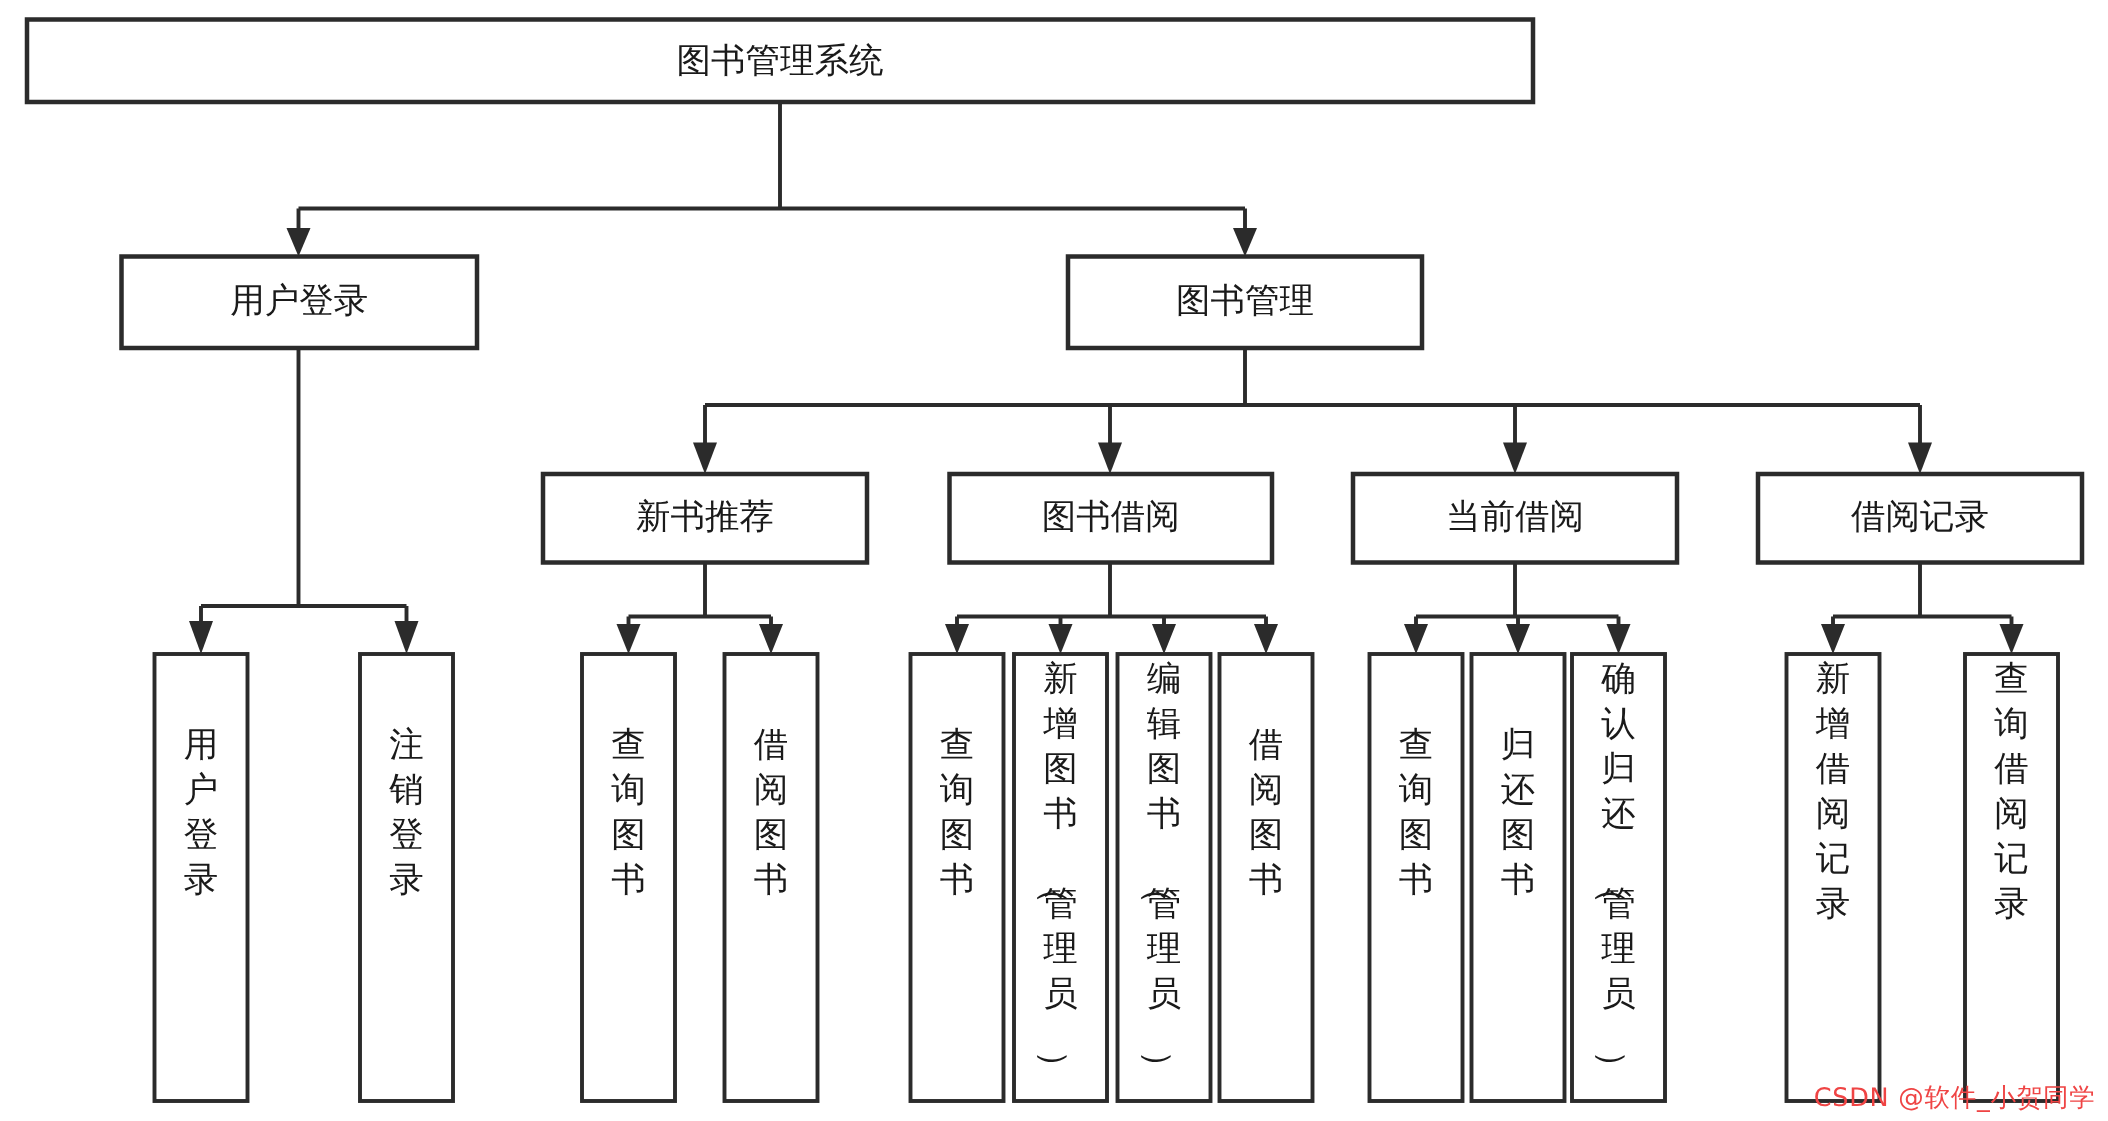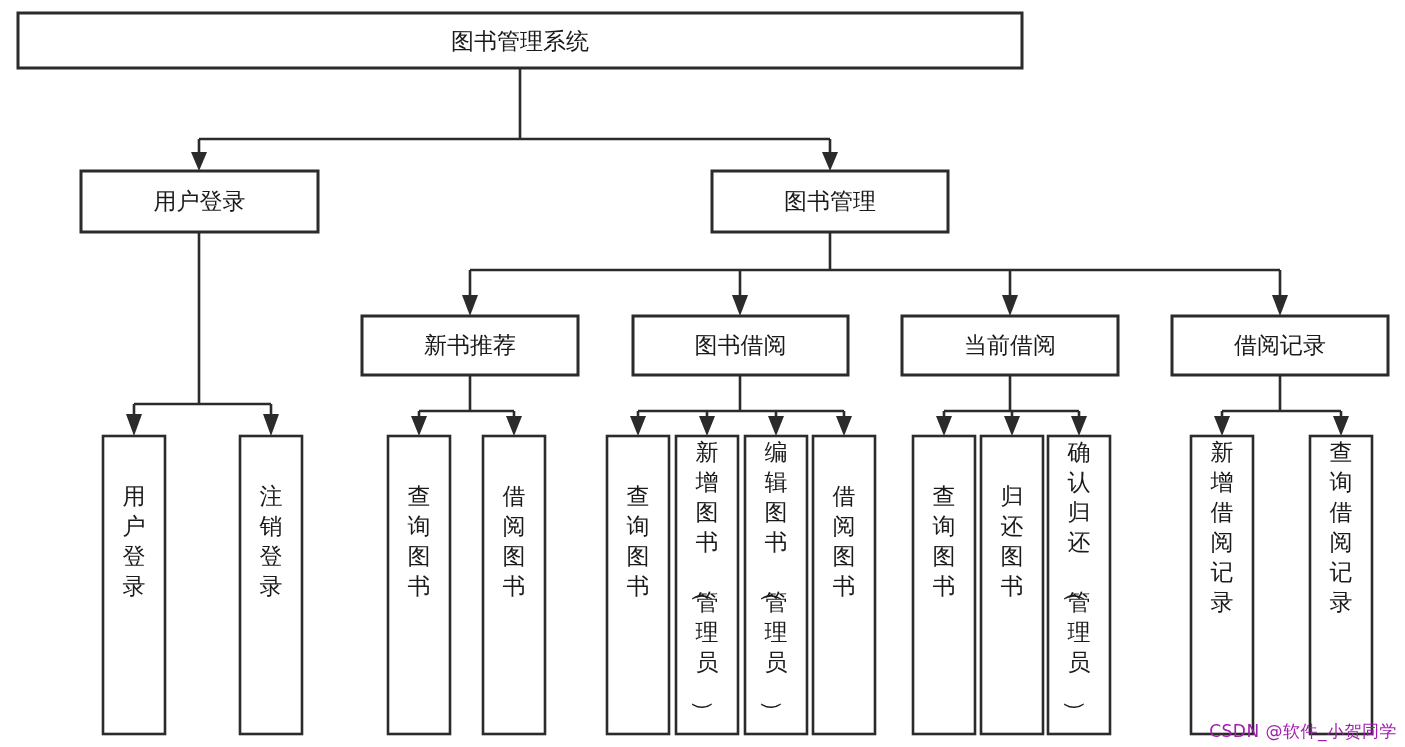--- a/index.html
+++ b/index.html
@@ -58,21 +58,21 @@
     font-family: "DejaVu Sans", "Liberation Sans", sans-serif;
     font-size: 23px;
     text-anchor: middle;
   }
   .watermark {
     position: absolute;
     right: 8px;
     bottom: 4px;
     font-family: "DejaVu Sans", "Liberation Sans", sans-serif;
     font-size: 17px;
-    color: #a21caf;
+    color: #ef4444;
     letter-spacing: 0.5px;
     white-space: nowrap;
     pointer-events: none;
   }
 </style>
 </head>
 <body>
 
 <div id="diagram-root">
 

